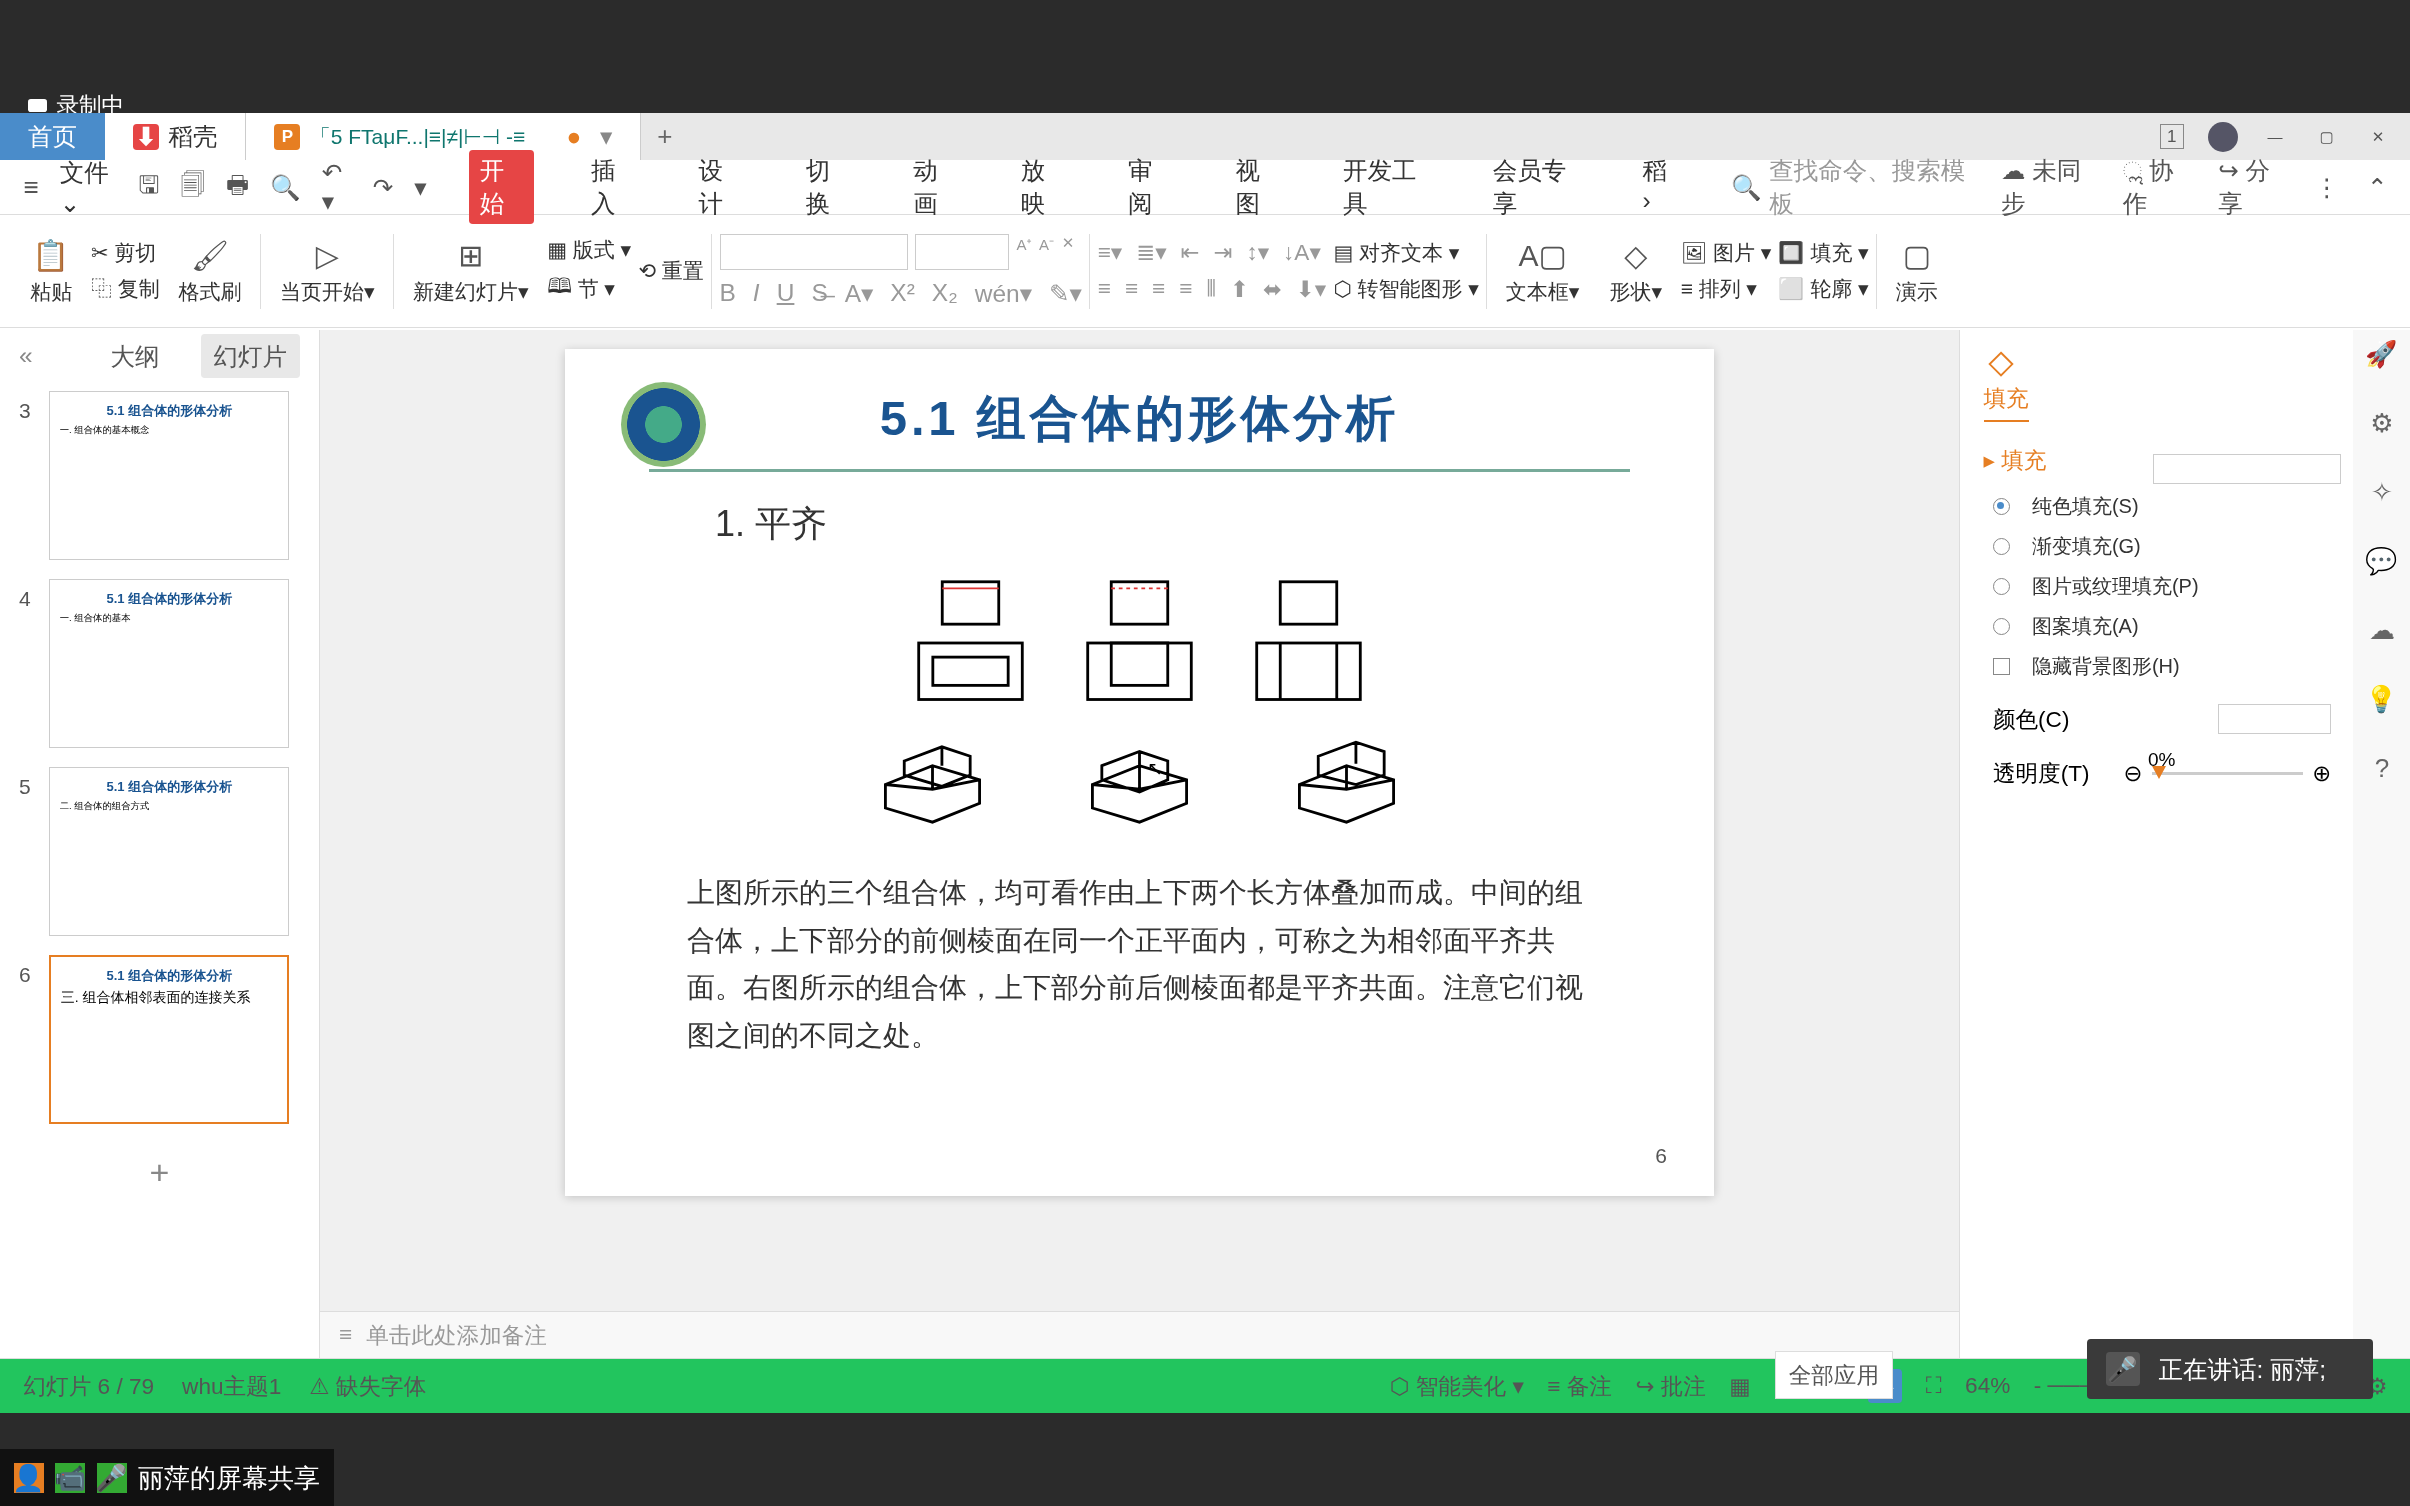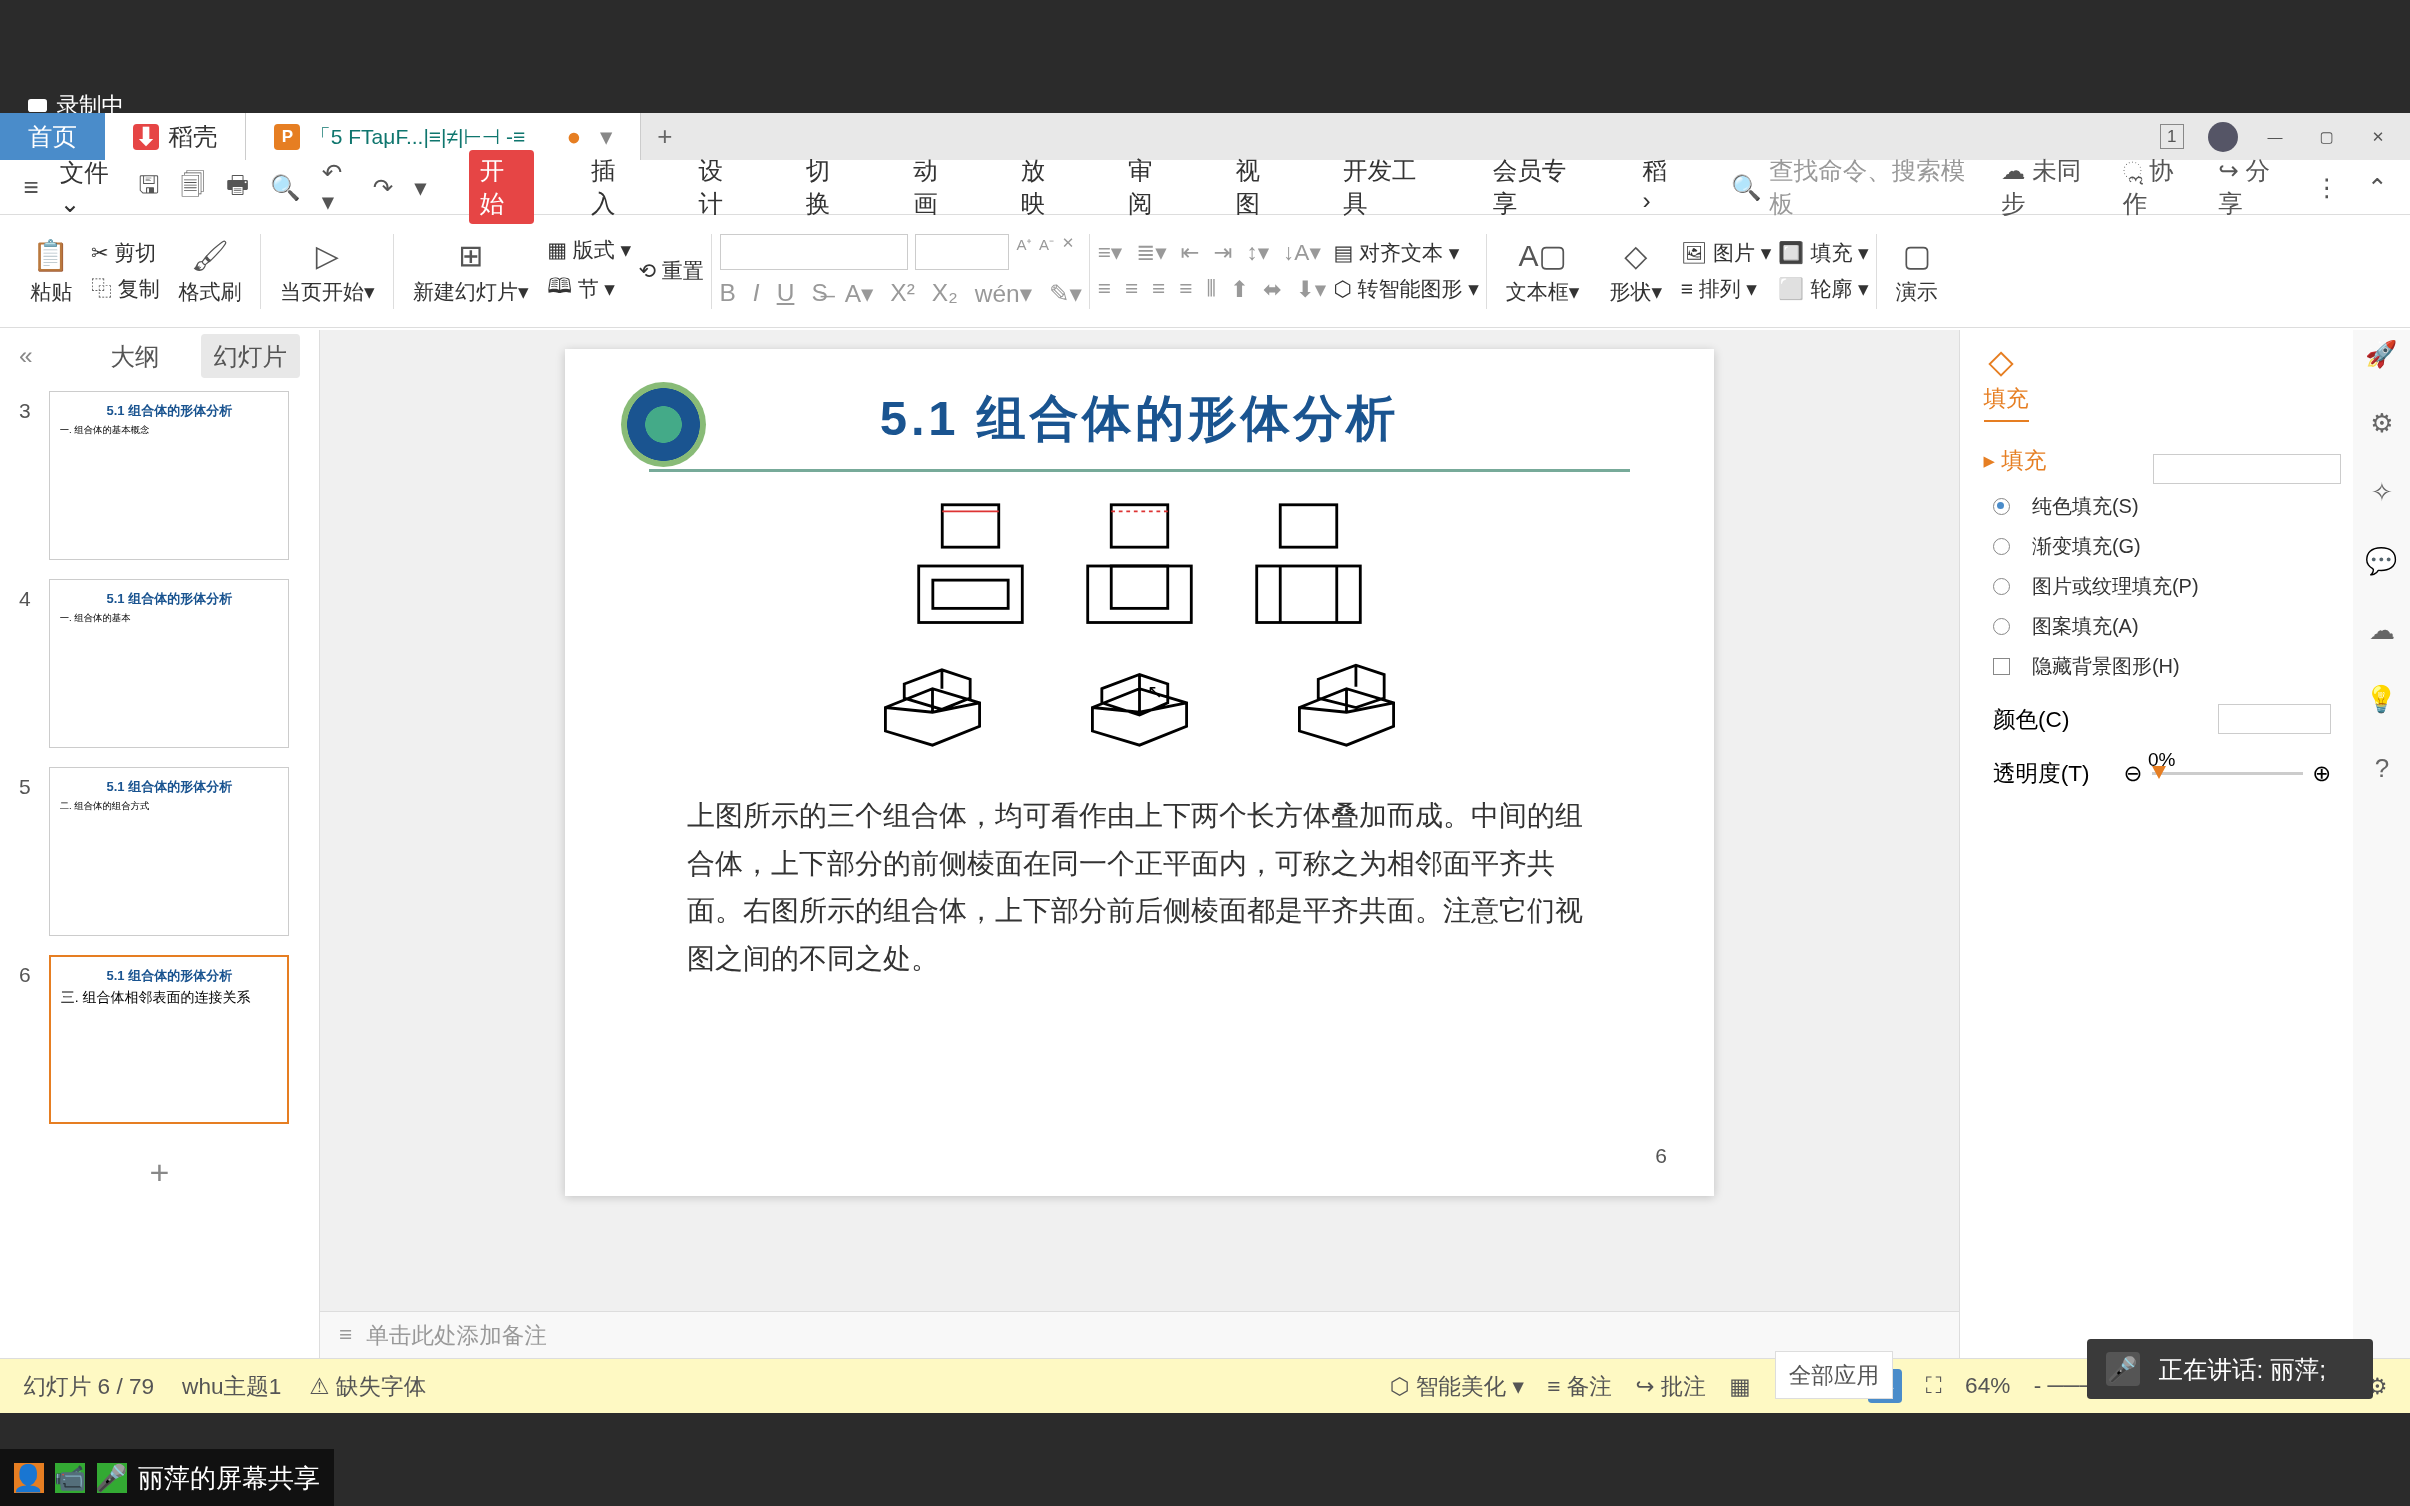--- a/index.html
+++ b/index.html
@@ -71,21 +71,21 @@
 .prop-section { font-size: 22.6px; color: #e67e22; margin-bottom: 17px; }
 .prop-section::before { content: "▸ "; }
 .radio-item { display: flex; align-items: center; gap: 22px; font-size: 20px; color: #333; margin-bottom: 13px; margin-left: 9.4px; }
 .radio { width: 17px; height: 17px; border: 1.9px solid #888; border-radius: 50%; position: relative; }
 .radio.checked::after { content: ""; position: absolute; top: 2.8px; left: 2.8px; width: 7.5px; height: 7.5px; background: #4a8cca; border-radius: 50%; }
 .checkbox { width: 17px; height: 17px; border: 1.9px solid #888; }
 .prop-row { display: flex; align-items: center; justify-content: space-between; margin: 23.5px 9.4px 0; font-size: 22.6px; }
 .color-swatch { width: 113px; height: 30px; border: 0.9px solid #ccc; }
 .slider-track { width: 151px; height: 3.8px; background: #ccc; position: relative; }
 .slider-thumb { position: absolute; left: 0; top: -5.6px; width: 0; height: 0; border-left: 7.5px solid transparent; border-right: 7.5px solid transparent; border-top: 13px solid #e67e22; }
-.status-bar { position: absolute; bottom: 0; left: 0; right: 0; height: 55px; background: #fef9c3; border-top: 0.9px solid #ddd; display: flex; align-items: center; padding: 0 23.5px; font-size: 22.6px; color: #555; gap: 28px; }
+.status-bar { position: absolute; bottom: 0; left: 0; right: 0; height: 55px; background: #22c55e; border-top: 0.9px solid #ddd; display: flex; align-items: center; padding: 0 23.5px; font-size: 22.6px; color: #555; gap: 28px; }
 .status-right { margin-left: auto; display: flex; align-items: center; gap: 23.5px; }
 .play-btn { width: 34px; height: 34px; background: #4a8cca; border-radius: 3.8px; color: #fff; display: flex; align-items: center; justify-content: center; }
 .toast { position: absolute; bottom: 108px; right: 38px; background: #3a3a3a; color: #fff; padding: 13px 47px 13px 19px; font-size: 24.5px; display: flex; align-items: center; gap: 19px; border-radius: 3.8px; }
 .mute-icon { width: 34px; height: 34px; background: #555; border-radius: 3.8px; display: flex; align-items: center; justify-content: center; }
 .bottom-share { position: absolute; bottom: 0; left: 0; height: 58px; background: #111; display: flex; align-items: center; padding: 0 14px; gap: 11.3px; color: #fff; font-size: 26px; }
 .share-icon { width: 30px; height: 30px; display: flex; align-items: center; justify-content: center; }
 .cursor { position: absolute; top: 122px; right: 21px; font-size: 26px; color: #fff; pointer-events: none; }
 svg { display: block; }
 </style>
 </head>
@@ -300,20 +300,21 @@
         <div class="add-slide">+</div>
       </div>
     </div>
 
     <div class="slide-canvas">
       <div class="slide-scroll">
         <div class="slide">
           <div class="slide-logo"></div>
           <div class="slide-title">5.1  组合体的形体分析</div>
           <div class="title-line"></div>
+          <div class="slide-h4">1. 平齐</div>
           <div class="diagram-row">
             <svg width="113" height="132" viewBox="0 0 120 140">
                 <rect x="30" y="5" width="60" height="45" fill="none" stroke="#000" stroke-width="3"></rect>
                 <line x1="30" y1="12" x2="90" y2="12" stroke="#d33" stroke-width="2"></line>
                 <rect x="5" y="70" width="110" height="60" fill="none" stroke="#000" stroke-width="3"></rect>
                 <rect x="20" y="85" width="80" height="30" fill="none" stroke="#000" stroke-width="3"></rect>
               </svg>
             <svg width="113" height="132" viewBox="0 0 120 140">
                 <rect x="30" y="5" width="60" height="45" fill="none" stroke="#000" stroke-width="3"></rect>
                 <line x1="30" y1="12" x2="90" y2="12" stroke="#d33" stroke-width="2" stroke-dasharray="4"></line>

